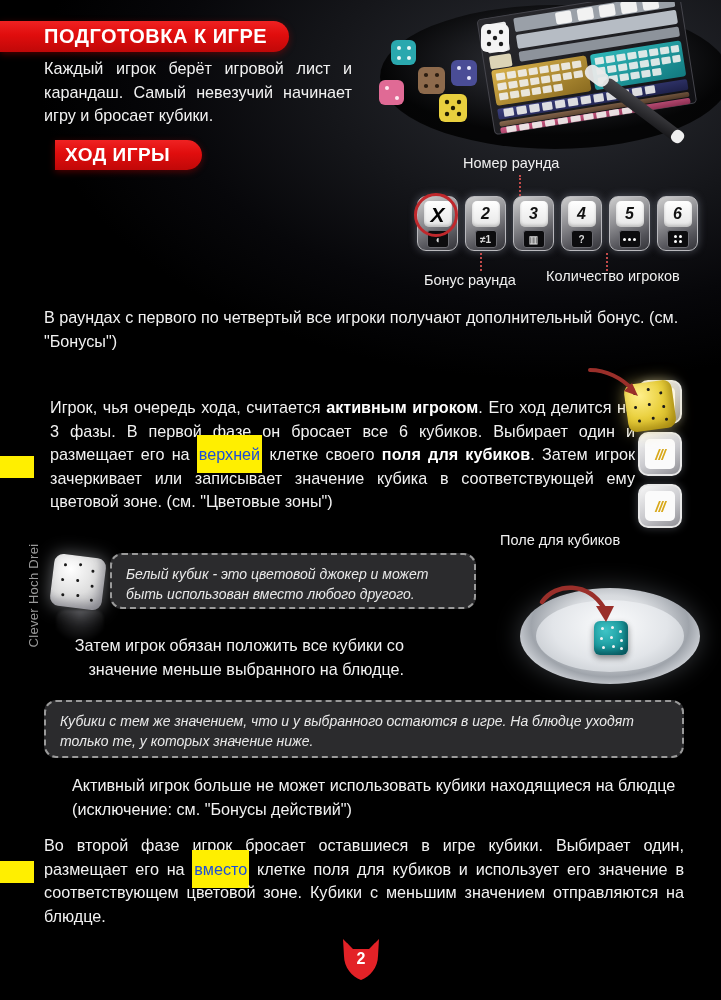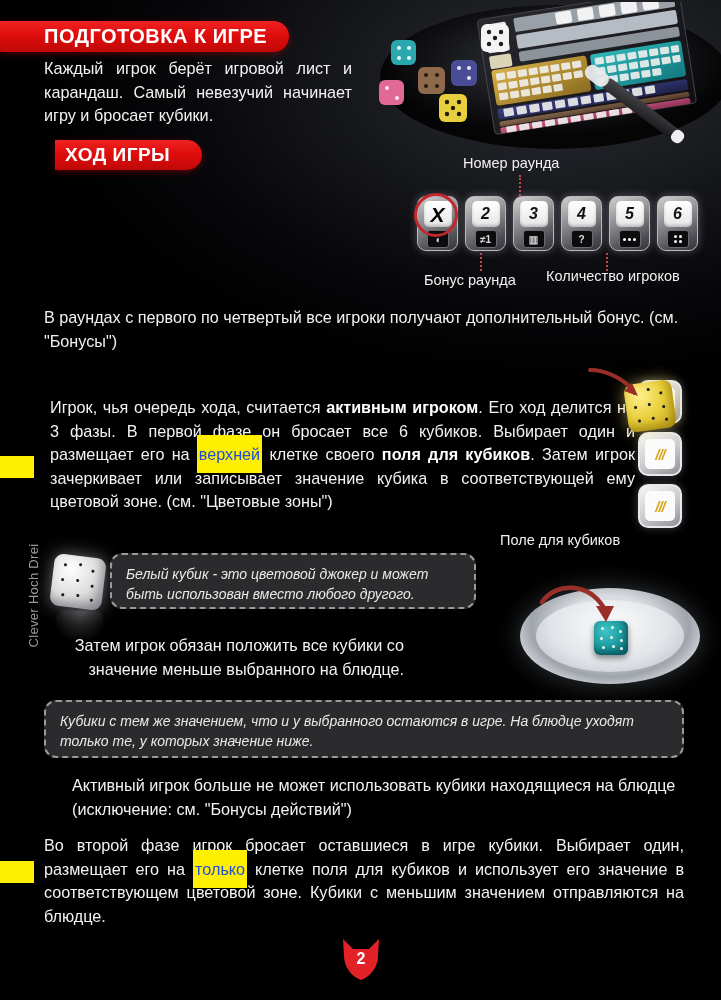--- a/index.html
+++ b/index.html
@@ -466,21 +466,21 @@
   </div>
 
   <div class="para nojust" id="p-saucer">Затем игрок обязан положить все кубики со значение меньше выбранного на блюдце.</div>
 
   <div class="callout" id="callout-equal">
     <span>Кубики с тем же значением, что и у выбранного остаются в игре. На блюдце уходят только те, у которых значение ниже.</span>
   </div>
 
   <div class="para nojust" id="p-noreuse">Активный игрок больше не может использовать кубики находящиеся на блюдце (исключение: см. "Бонусы действий")</div>
 
-  <div class="para" id="p-phase2"><span>Во второй фазе игрок бросает оставшиеся в игре кубики. Выбирает один, размещает его на </span><span class="hl">только</span><span> клетке поля для кубиков и использует его значение в соответствующем цветовой зоне. Кубики с меньшим значением отправляются на блюдце.</span></div>
+  <div class="para" id="p-phase2"><span>Во второй фазе игрок бросает оставшиеся в игре кубики. Выбирает один, размещает его на </span><span class="hl">вместо</span><span> клетке поля для кубиков и использует его значение в соответствующем цветовой зоне. Кубики с меньшим значением отправляются на блюдце.</span></div>
 
   <div class="edge-mark" id="edge-mark-1"></div>
   <div class="edge-mark" id="edge-mark-2"></div>
 
   <div id="tracker">
 
     <div class="tile">
       <div class="ring"></div>
       <div class="tile-top">
         <span class="x-mark">X</span>

